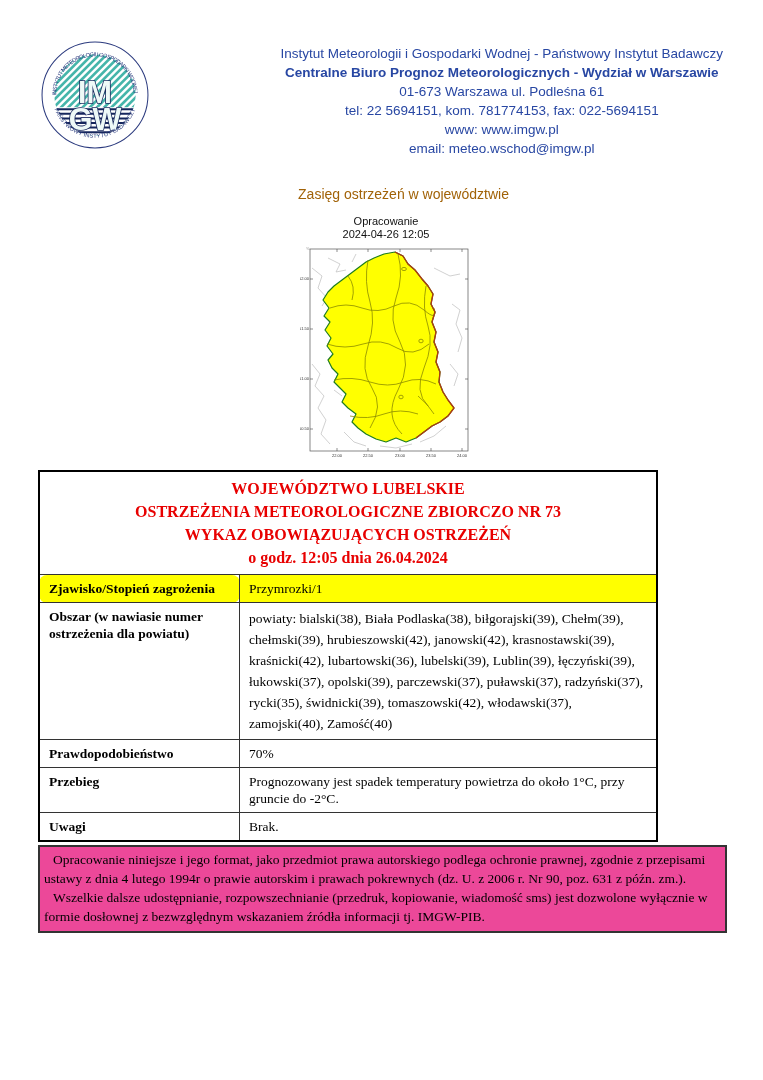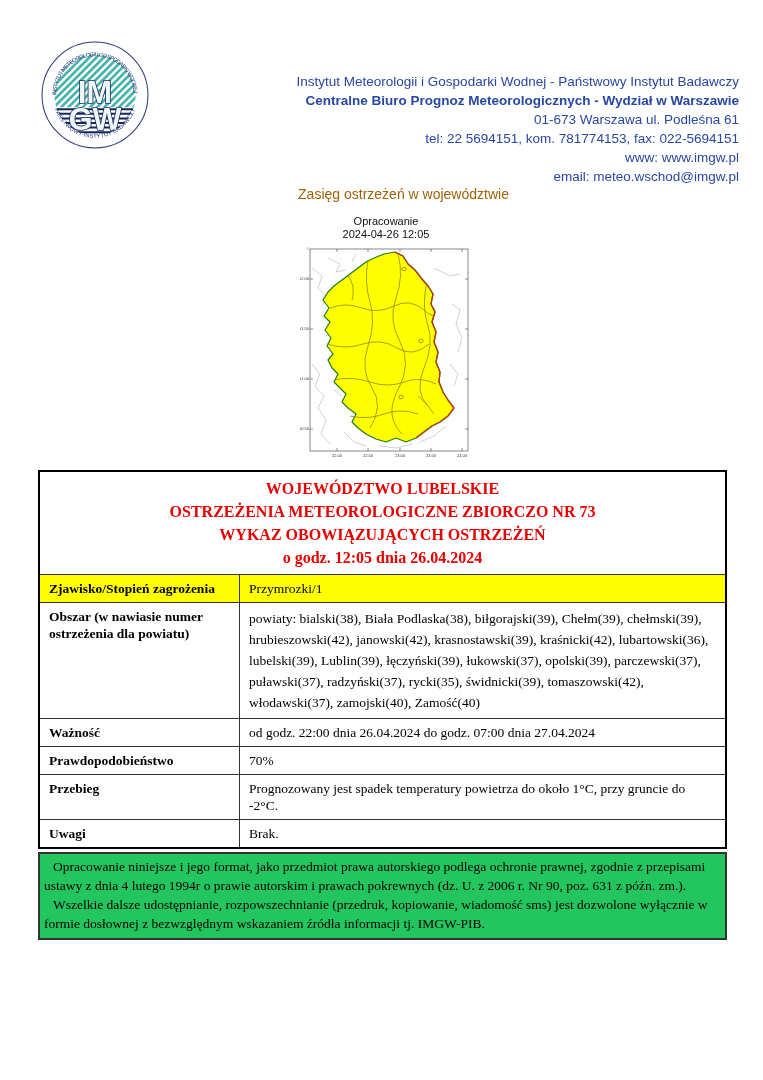--- a/index.html
+++ b/index.html
@@ -1,44 +1,44 @@
 <!DOCTYPE html>
 <html><head>
 <meta charset="utf-8">
 <style>
   html,body{margin:0;padding:0;background:#fff;}
   #page{position:relative;width:763px;height:1080px;background:#fff;overflow:hidden;
         font-family:"Liberation Serif", serif;color:#000;}
 
   
   #logo{position:absolute;left:40px;top:40px;width:110px;height:110px;}
-  #header-block{position:absolute;top:44px;right:24px;text-align:right;
-                font-family:"Liberation Sans", sans-serif;font-size:13.5px;line-height:19px;margin-top:28px;}
+  #header-block{position:absolute;top:44px;right:40px;text-align:center;
+                font-family:"Liberation Sans", sans-serif;font-size:13.5px;line-height:19px;}
   #header-block .hline{white-space:nowrap;}
   #header-block .bold{font-weight:bold;}
 
   
   #map-title{position:absolute;top:186px;left:0;width:100%;box-sizing:border-box;padding-left:44px;
              text-align:center;font-family:"Liberation Sans", sans-serif;font-size:14px;color:#a16207;}
   #map-sub{position:absolute;top:215px;left:300px;width:172px;text-align:center;
            font-family:"Liberation Sans", sans-serif;font-size:11px;line-height:13px;color:#111;}
   #map-svg{position:absolute;left:300px;top:246px;width:172px;height:218px;}
 
   
   #content{position:absolute;left:38px;top:470px;width:689px;}
-  table.warn{border-collapse:collapse;width:689px;border:2px solid #000;
+  table.warn{border-collapse:collapse;width:620px;border:2px solid #000;
              font-size:13.5px;line-height:17px;}
   table.warn td{border:1px solid #333;padding:5px 9px;vertical-align:top;}
   td.title-cell{text-align:center;padding:10px 6px 9px 6px;}
   .title-line{font-weight:bold;font-size:16px;line-height:23px;color:#e80000;}
-  td.lbl{font-weight:bold;width:181px;}
+  td.lbl{font-weight:bold;width:181px;border-radius:8px;}
   tr.highlight td{background:#ffff00;}
 
   
-  #footer-box{margin-top:3px;background:#22c55e;border:2px solid #333;
+  #footer-box{margin-top:3px;background:#ec4899;border:2px solid #333;
               padding:3px 8px 5px 4px;font-size:13.5px;line-height:19px;}
   #footer-box p{margin:0;text-indent:9px;}
 </style>
 </head>
 <body>
 
 <div id="page">
 
   <svg id="logo" viewBox="0 0 108 108" xmlns="http://www.w3.org/2000/svg" xmlns:xlink="http://www.w3.org/1999/xlink">
     <defs>
@@ -210,24 +210,20 @@
       </tr>
       <tr class="highlight">
         <td class="lbl">Zjawisko/Stopień zagrożenia</td>
         <td>Przymrozki/1</td>
       </tr>
       <tr>
         <td class="lbl">Obszar (w nawiasie numer ostrzeżenia dla powiatu)</td>
         <td style="line-height:21px;">powiaty: bialski(38), Biała Podlaska(38), biłgorajski(39), Chełm(39), chełmski(39), hrubieszowski(42), janowski(42), krasnostawski(39), kraśnicki(42),  lubartowski(36), lubelski(39), Lublin(39), łęczyński(39), łukowski(37), opolski(39), parczewski(37), puławski(37), radzyński(37), rycki(35), świdnicki(39),  tomaszowski(42), włodawski(37), zamojski(40), Zamość(40)</td>
       </tr>
       <tr>
-        <td class="lbl">Ważność</td>
-        <td>od godz. 22:00 dnia 26.04.2024 do godz. 07:00 dnia 27.04.2024</td>
-      </tr>
-      <tr>
         <td class="lbl">Prawdopodobieństwo</td>
         <td>70%</td>
       </tr>
       <tr>
         <td class="lbl">Przebieg</td>
         <td>Prognozowany jest spadek temperatury powietrza do około 1°C, przy gruncie do -2°C.</td>
       </tr>
       <tr>
         <td class="lbl">Uwagi</td>
         <td>Brak.</td>

